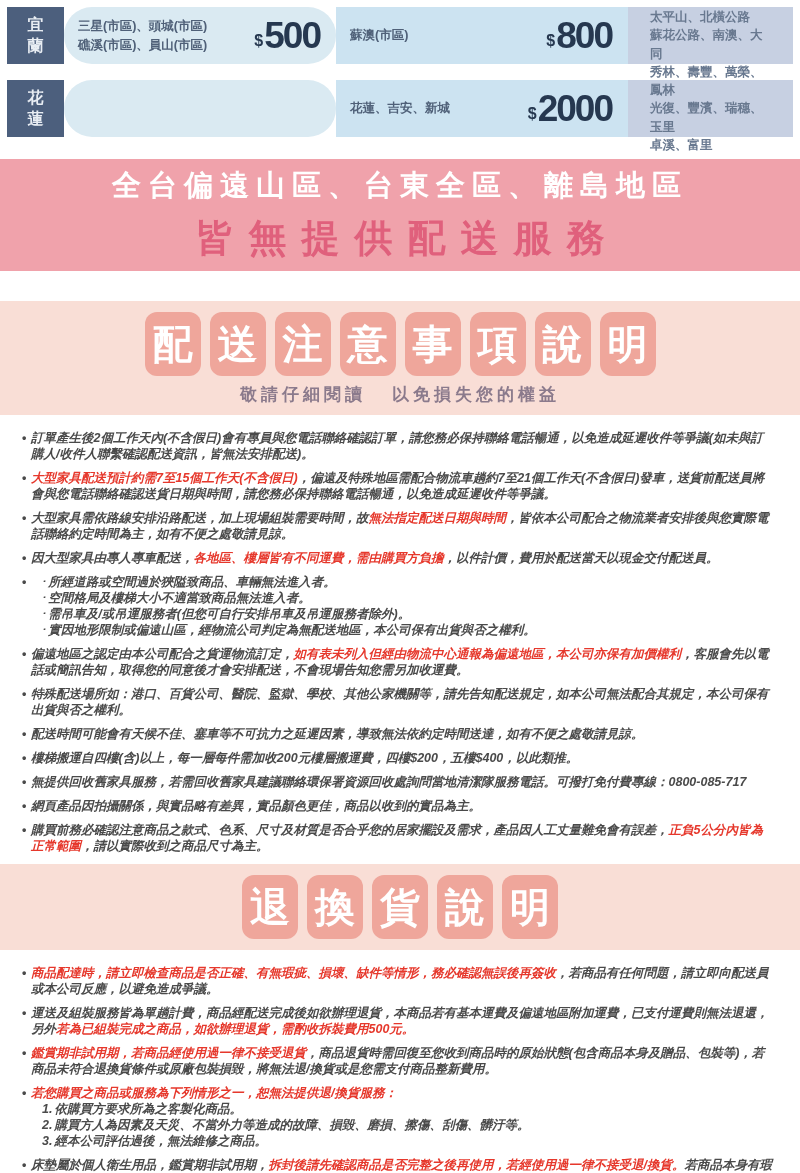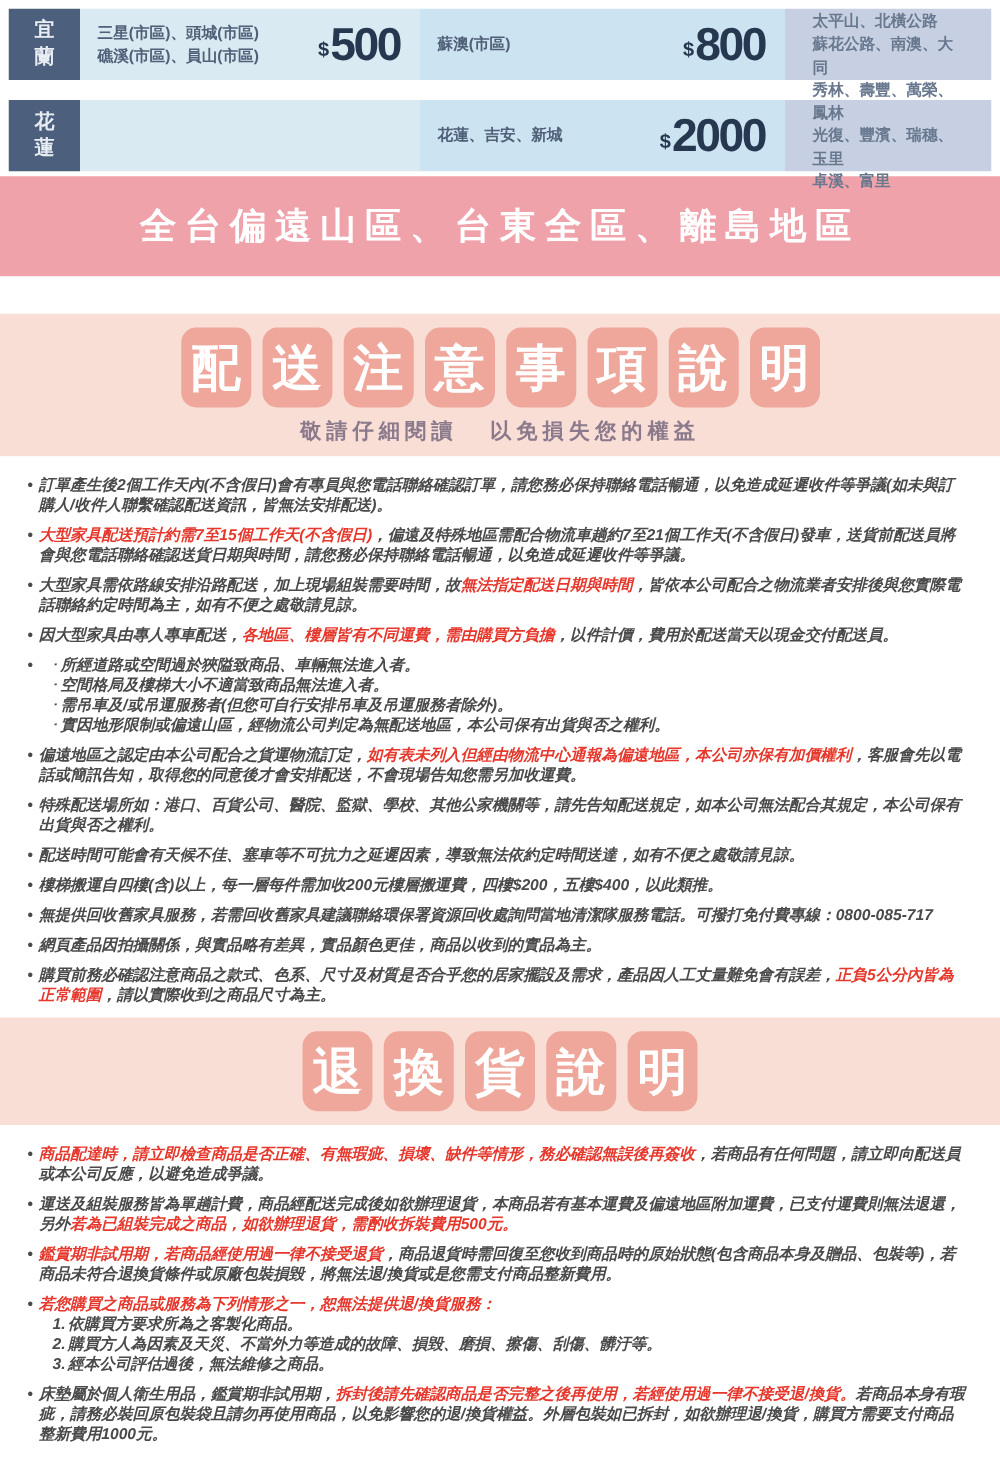--- a/index.html
+++ b/index.html
@@ -14,32 +14,32 @@
   
   .ship-table { margin:0 7px; display:flex; flex-direction:column; gap:16px; }
   .srow { display:flex; height:57px; }
   .rhead {
     width:57px; background:#4c5f7d; color:#e8edf3;
     display:flex; align-items:center; justify-content:center;
     font-weight:bold;
   }
   .rname { width:18px; font-size:16px; line-height:1.3; text-align:center; word-break:break-all; }
   .zone { display:flex; align-items:center; }
-  .z1 { width:272px; background:#daeaf2; justify-content:space-between; padding:0 16px 0 14px; }
+  .z1 { width:272px; background:#daeaf2; justify-content:space-between; padding:0 16px 0 14px;border-radius:28px; }
   .z2 { width:292px; background:#cce3f1; justify-content:space-between; padding:0 16px 0 14px; }
   .z3 { flex:1; background:#c7d0e2; padding:0 22px; }
   .areas { font-size:12.5px; font-weight:bold; color:#4f6078; line-height:1.45; }
   .z3 .areas { color:#68788f; font-size:12.5px; }
   .price { display:flex; align-items:center; color:#263850; }
   .cur { font-size:16px; font-weight:800; margin-top:10px; margin-right:1px; }
   .num { font-size:37px; font-weight:800; letter-spacing:-2px; }
 
   
   .banner {
-    margin-top:4px; height:80px; background:#f0a2ab;
+    margin-top:22px; height:112px; background:#f0a2ab;
     display:flex; flex-direction:column; align-items:center; justify-content:center;
   }
   .bline1 { color:#ffffff; font-size:29px; font-weight:bold; letter-spacing:7px; }
   .bline2 { color:#e0607c; font-size:38px; font-weight:800; letter-spacing:15px; margin-top:7px; text-indent:15px; }
 
   
   .panel { background:#f9ded6; padding:11px 0 9px; margin-top:30px; }
   .panel.second { margin-top:10px; padding:11px 0 11px; }
   .sqrow { display:flex; justify-content:center; gap:9px; }
   .sq {
@@ -116,20 +116,21 @@
           <div>秀林、壽豐、萬榮、鳳林</div>
           <div>光復、豐濱、瑞穗、玉里</div>
           <div>卓溪、富里</div>
         </div>
       </div>
     </div>
   </div>
 
   <div class="banner">
     <div class="bline1">全台偏遠山區、台東全區、離島地區</div>
+    <div class="bline2">皆無提供配送服務</div>
   </div>
 
   <div class="panel">
     <div class="sqrow" id="delivery-chars">
         <div class="sq">配</div>
         <div class="sq">送</div>
         <div class="sq">注</div>
         <div class="sq">意</div>
         <div class="sq">事</div>
         <div class="sq">項</div>

